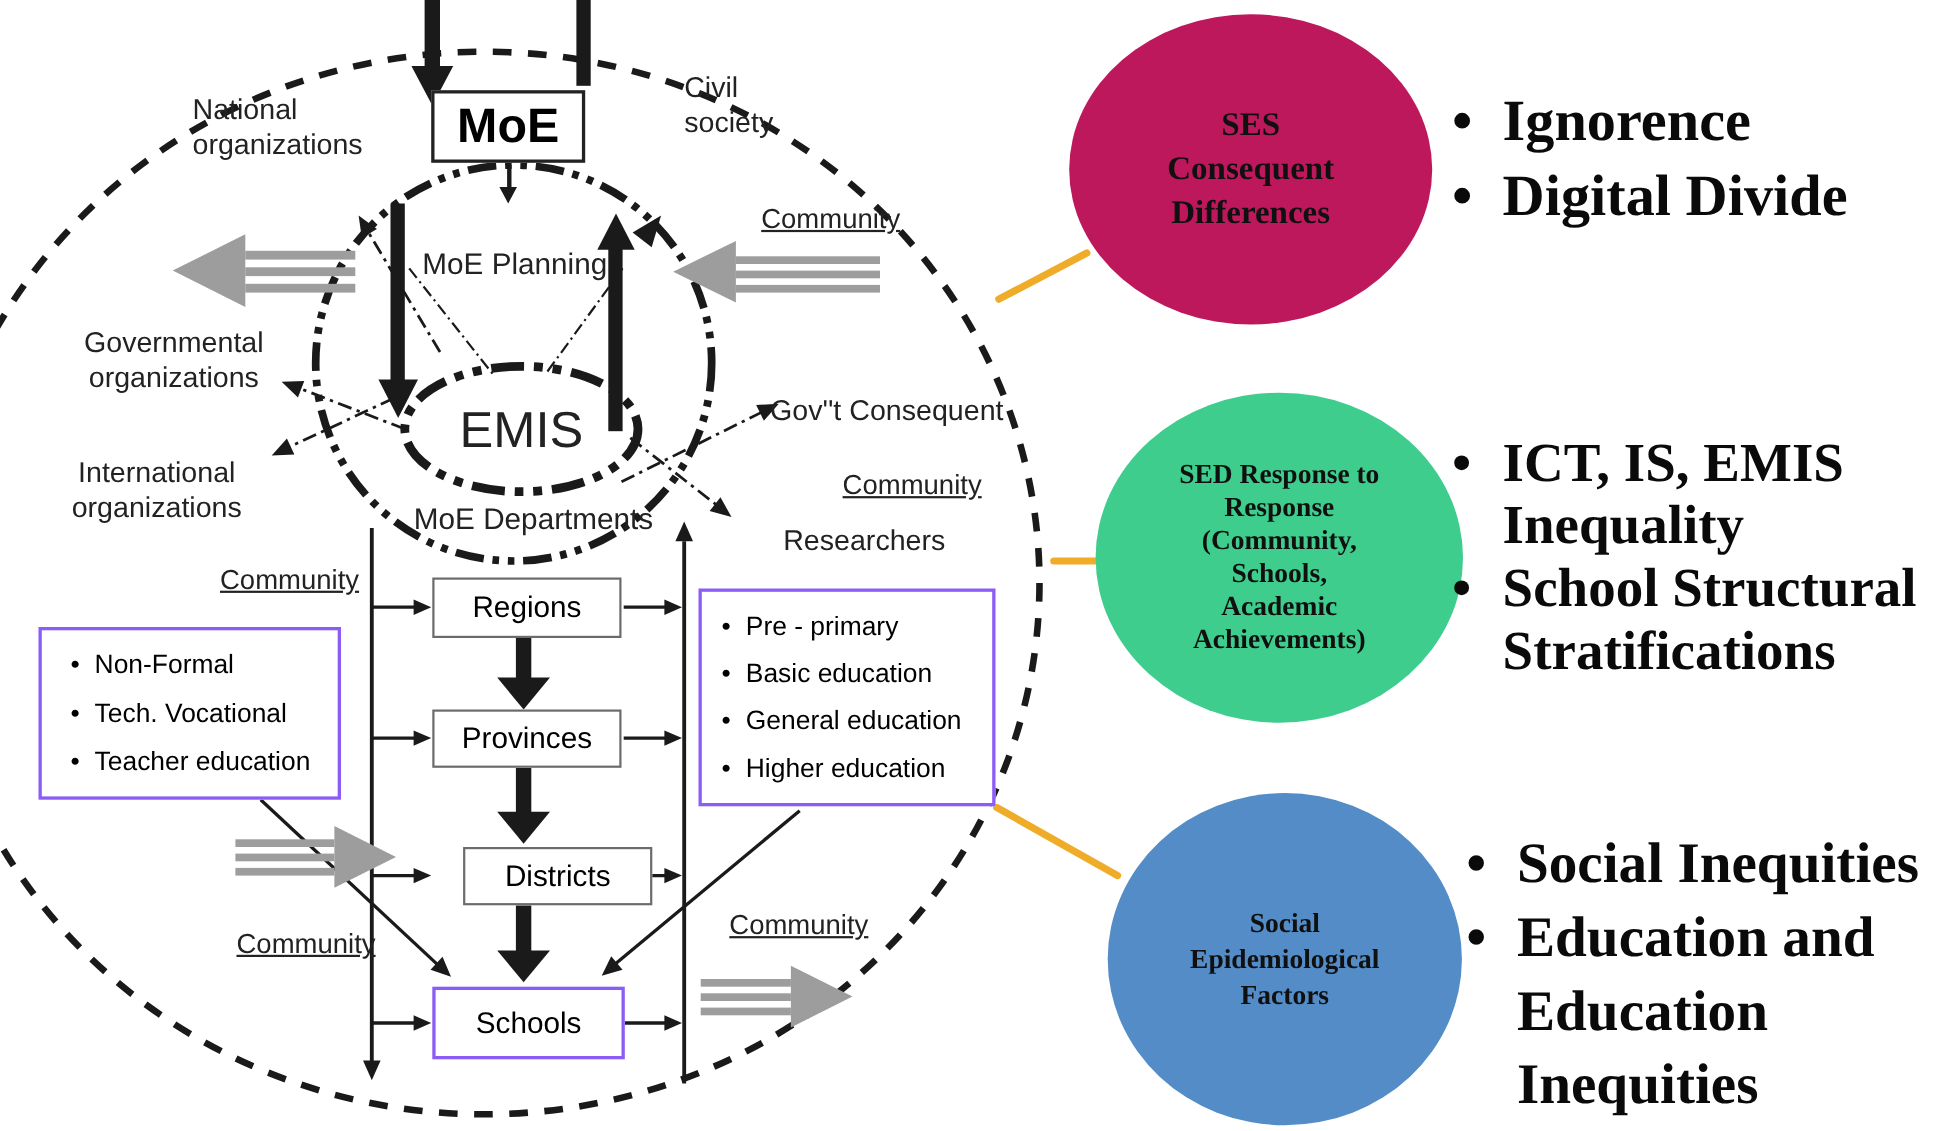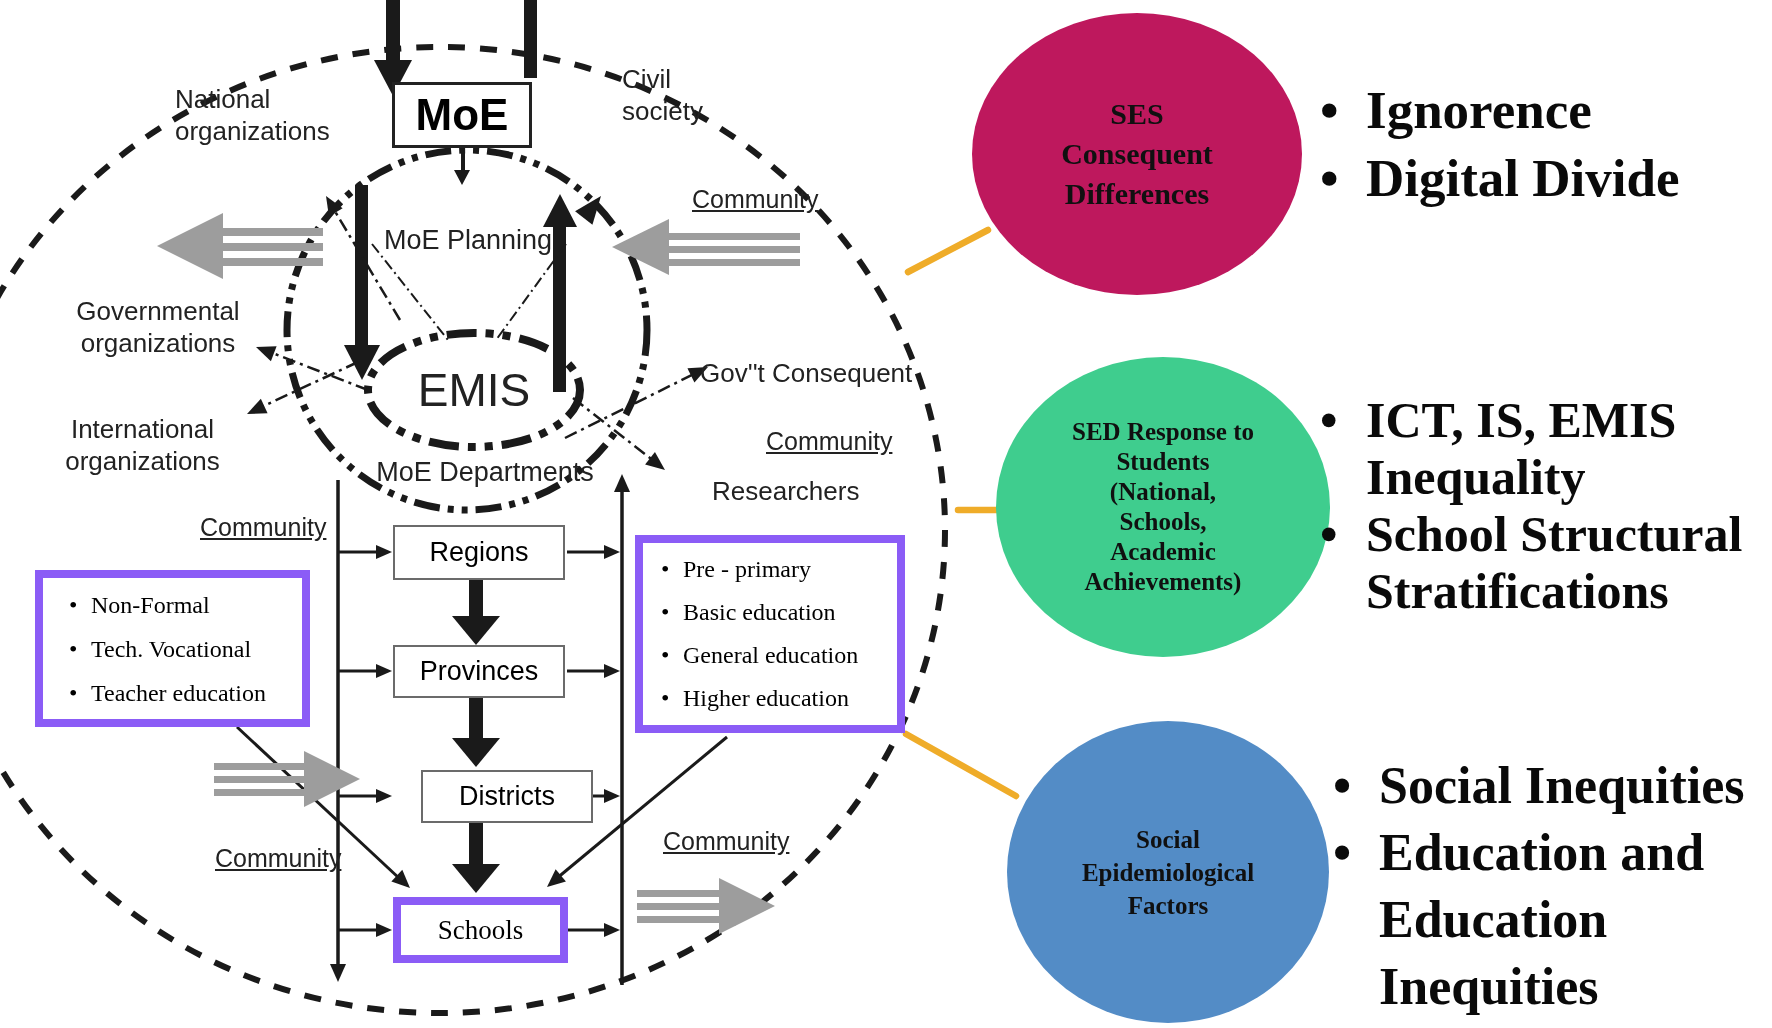--- a/index.html
+++ b/index.html
@@ -6,21 +6,21 @@
   body{
     width:1772px;height:1028px;position:relative;overflow:hidden;
     background:#ffffff;font-family:"Liberation Sans",sans-serif;
   }
   #wire{position:absolute;left:0;top:0;}
   .lbl{position:absolute;color:#222;line-height:1.22;}
   .u{text-decoration:underline;}
   .ctr{text-align:center;}
   .box{position:absolute;background:#fff;display:flex;align-items:center;justify-content:center;box-sizing:border-box;color:#000000;}
   .thin{border:2px solid #6b6b6b;}
-  .thick{border:8px solid #8b5cf6;font-family:Liberation Serif, serif;}
+  .thick{border:3px solid #8b5cf6;}
   .blist{list-style:none;margin:0;padding:0;}
   .blist li{position:relative;padding-left:26px;white-space:nowrap;}
   .blist li::before{content:"•";position:absolute;left:4px;}
   .bubble{
     position:absolute;border-radius:50%;display:flex;align-items:center;justify-content:center;
     font-family:"Liberation Serif",serif;font-weight:bold;color:#101010;text-align:center;
   }
   .bubble span{display:block;}
   .bgroup{position:absolute;font-family:"Liberation Serif",serif;font-weight:bold;color:#0a0a0a;}
   .b-row{display:flex;align-items:flex-start;}
@@ -246,22 +246,22 @@
     <span class="dot">•</span>
     <div class="b-lines">
         <span>Digital Divide</span>
       </div>
   </div>
 </div>
 
 <div class="bubble" style="left: 996px; top: 357px; width: 334px; height: 300px; font-size: 25px; line-height: 30px; background: rgb(63, 205, 142);">
   <div>
     <span>SED Response to</span>
-    <span>Students</span>
-    <span>(National,</span>
+    <span>Response</span>
+    <span>(Community,</span>
     <span>Schools,</span>
     <span>Academic</span>
     <span>Achievements)</span>
   </div>
 </div>
 
 <div class="bgroup" style="left:1320px;top:392px;font-size:50px;line-height:57px;">
   <div class="b-row">
     <span class="dot">•</span>
     <div class="b-lines">

